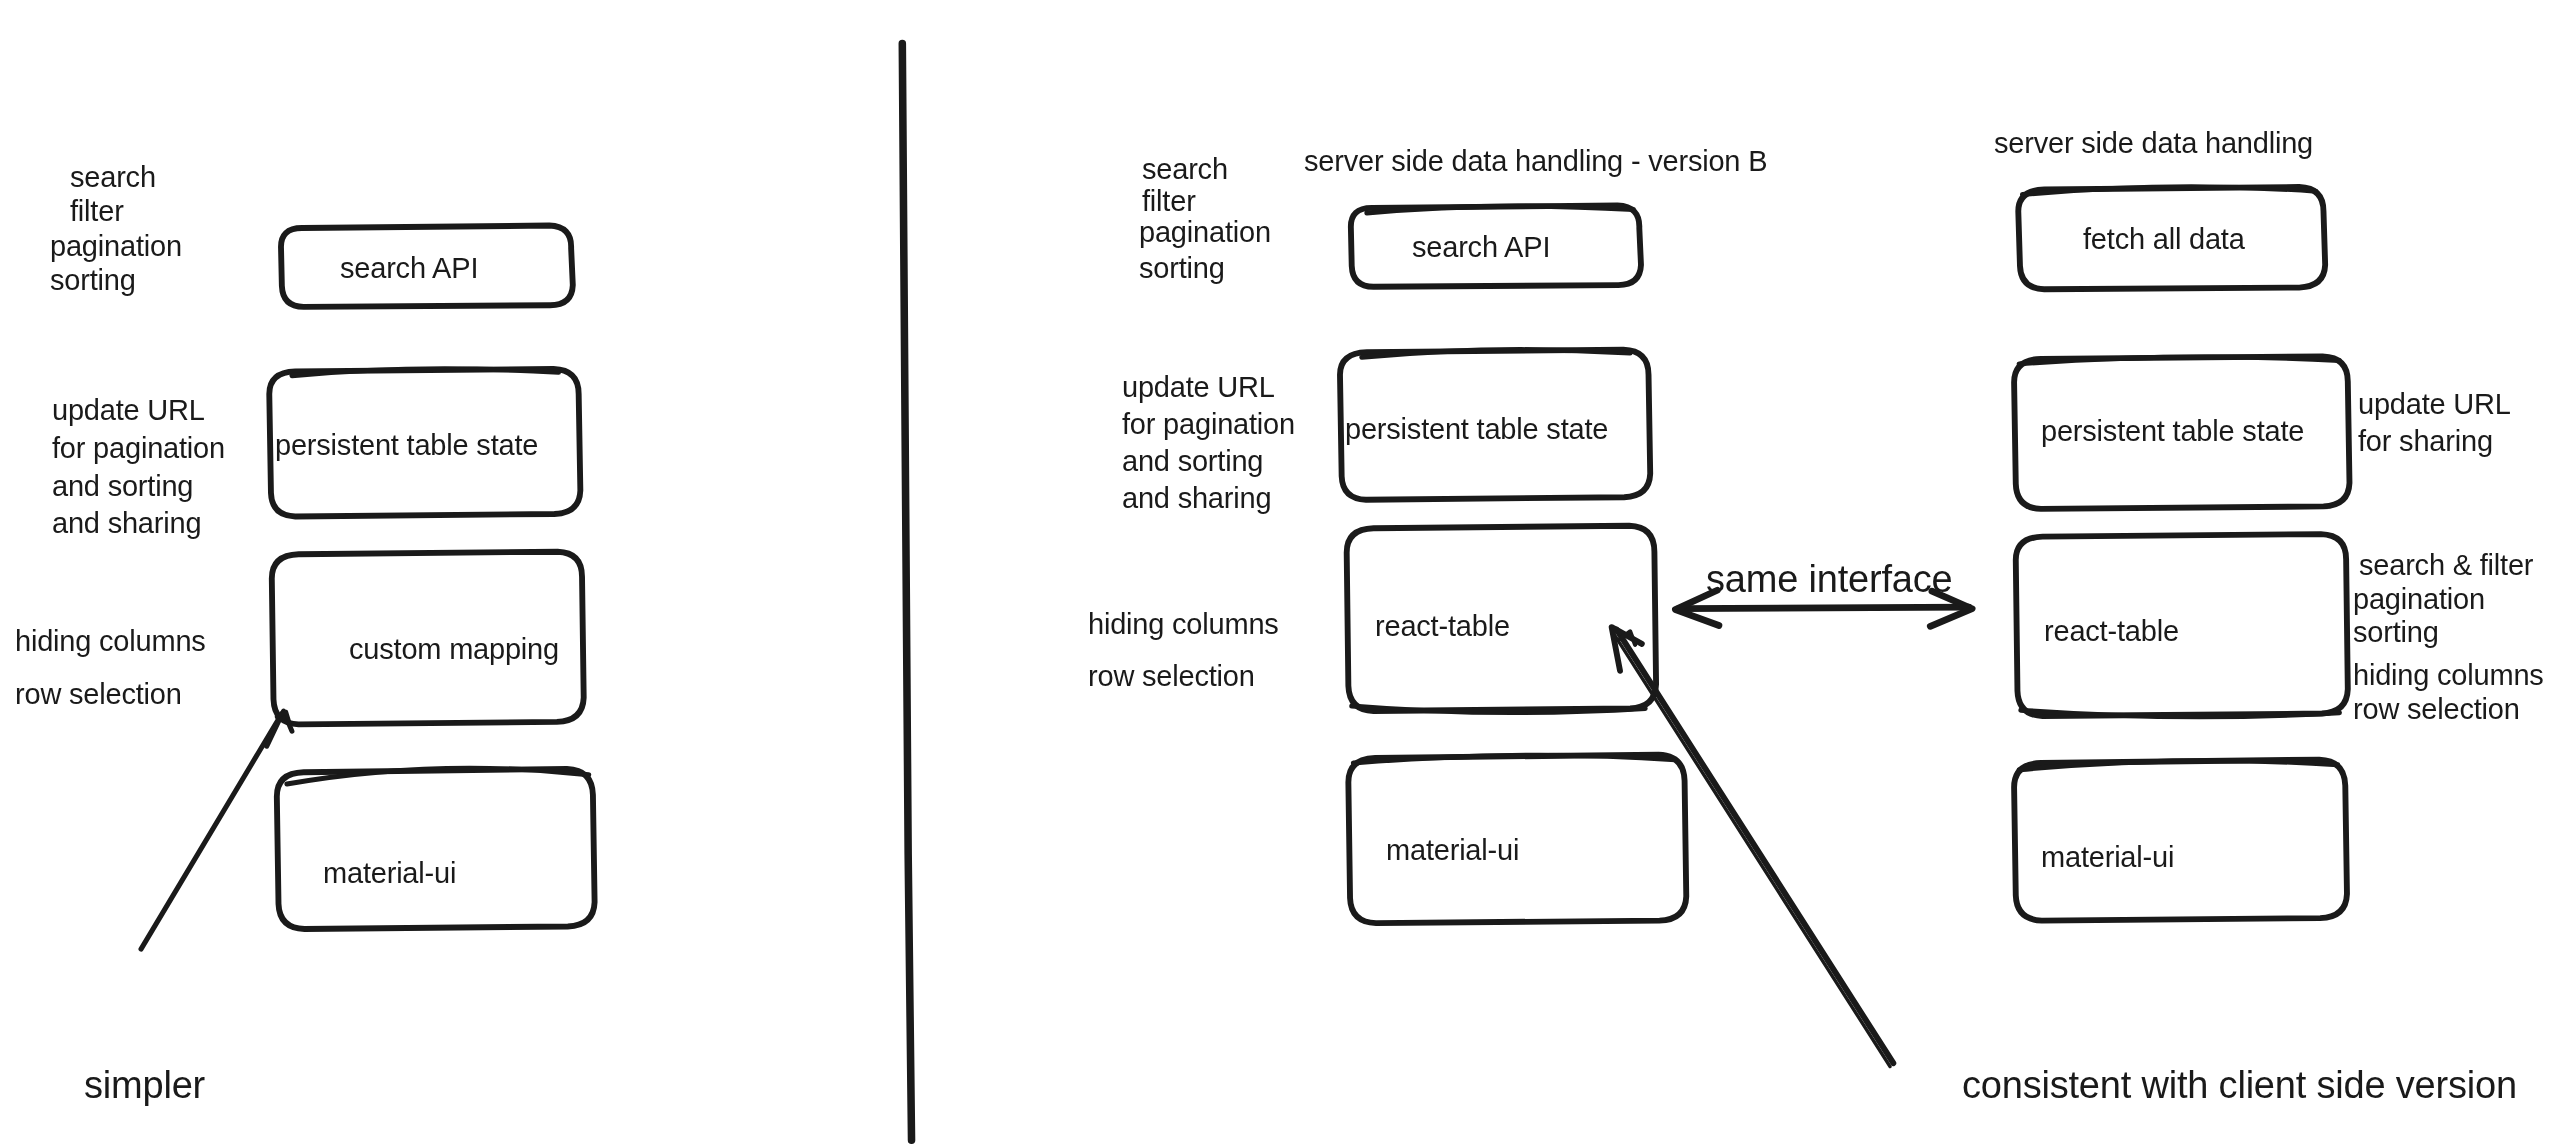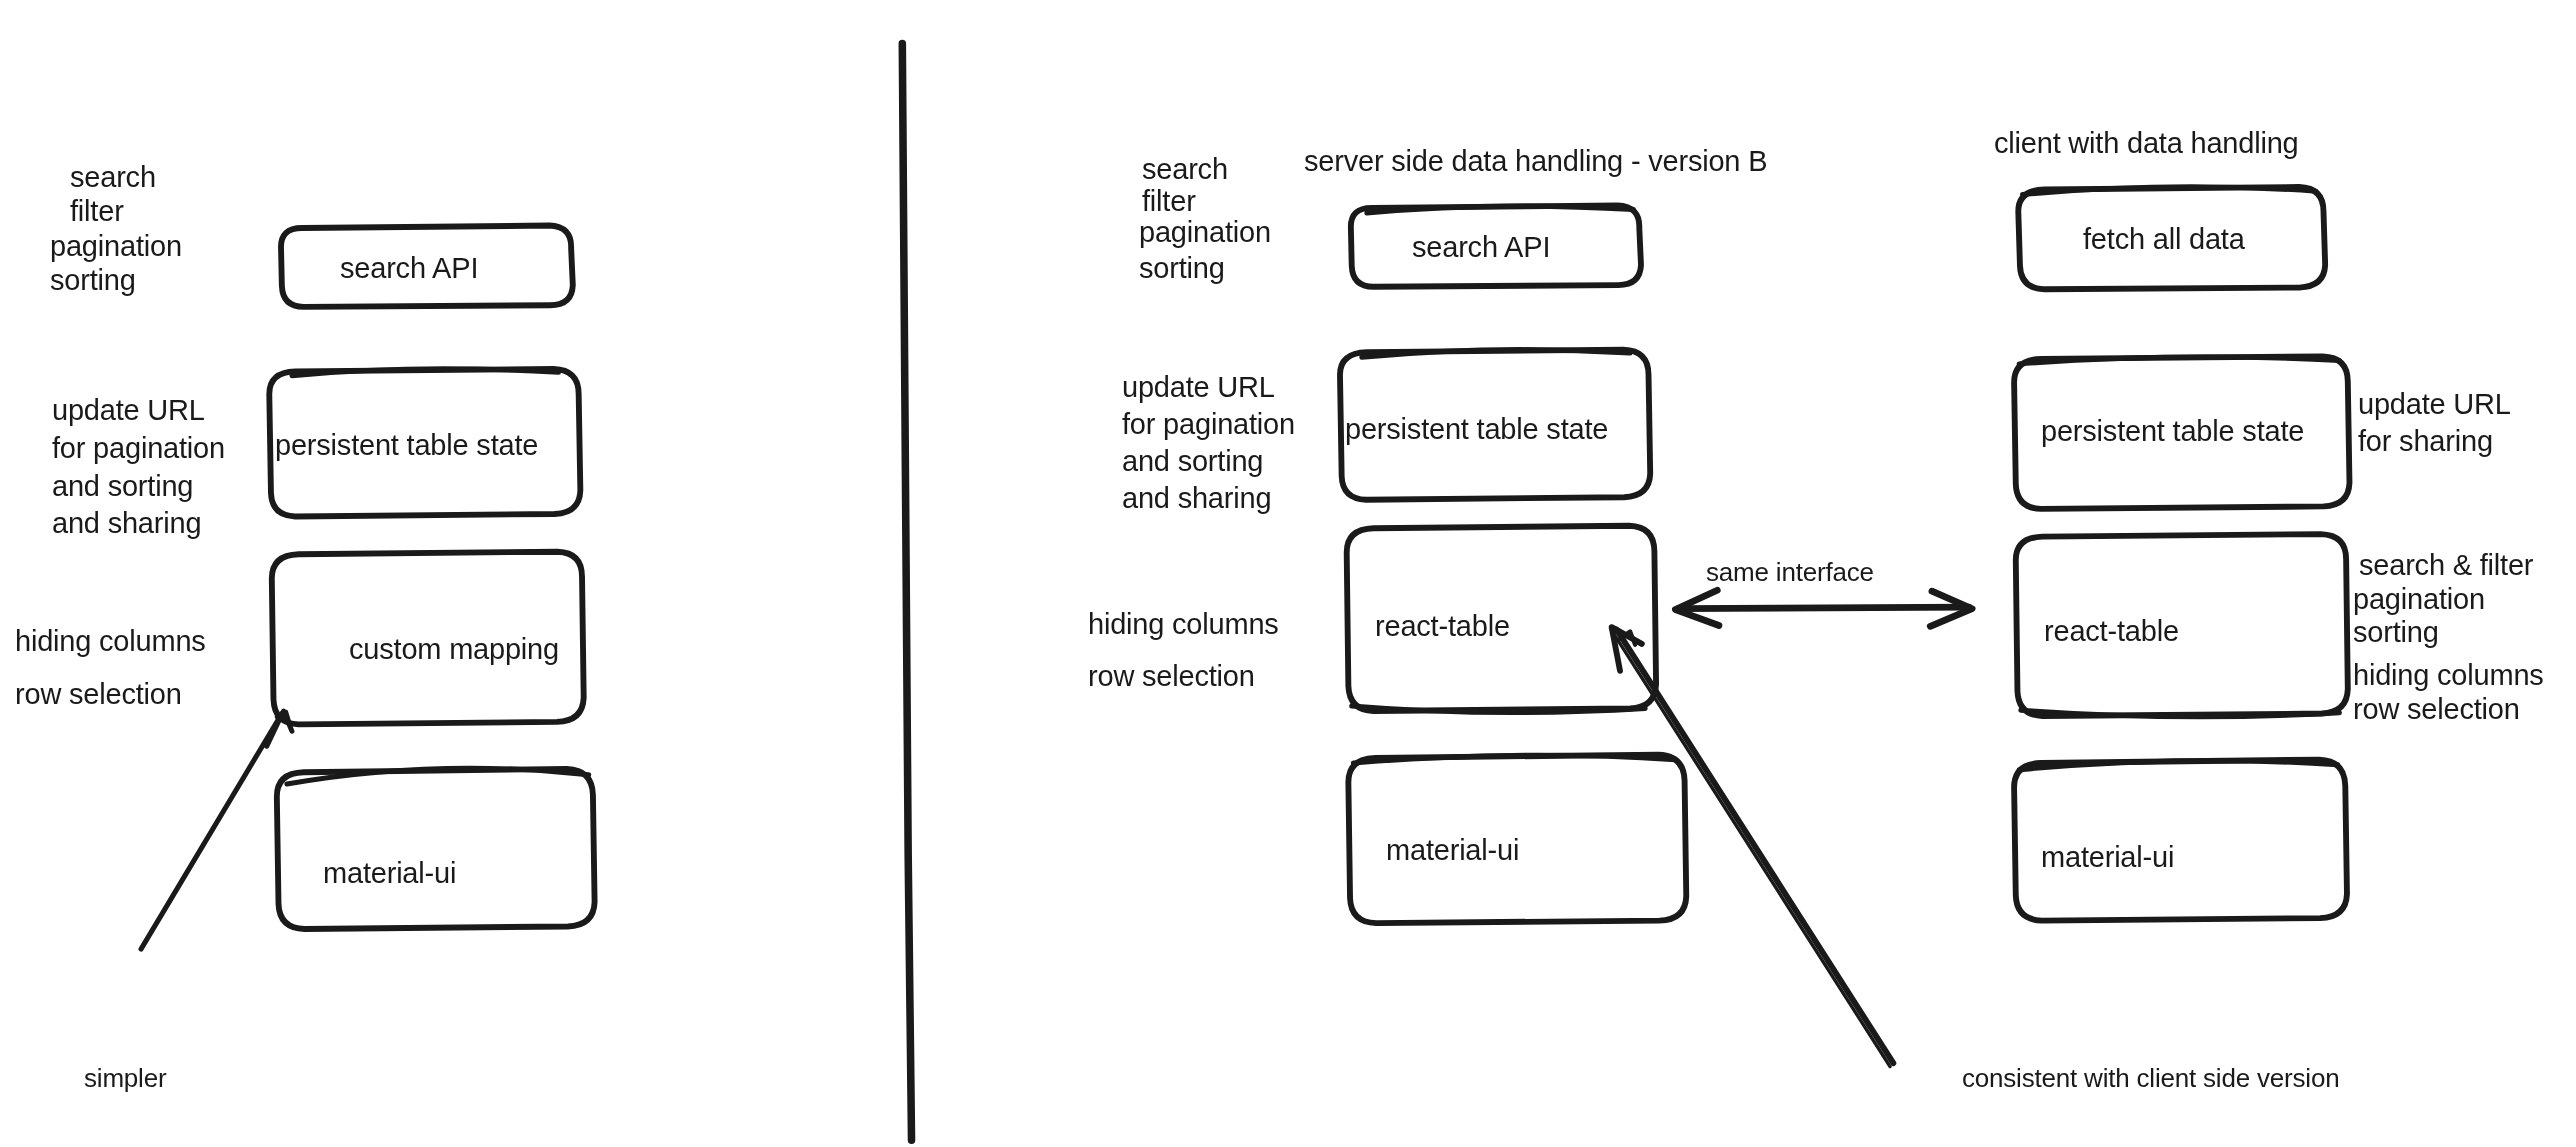--- a/index.html
+++ b/index.html
@@ -38,21 +38,21 @@
     color: #1a1a1a;
     letter-spacing: -0.2px;
   }
   .sect-title {
     font-size: 29px;
   }
   .side-note {
     font-size: 29px;
   }
   .arrow-note {
-    font-size: 26px;
+    font-size: 38px;
   }
 </style>
 </head>
 <body>
 
 <div id="canvas">
 
   <svg class="svg-layer" viewBox="0 0 3072 1368">
     <g fill="none" stroke="#1a1a1a" stroke-linecap="round" stroke-linejoin="round">
 
@@ -145,21 +145,21 @@
 
   <div class="node-label" style="left:1412px; top:231px;">search API</div>
   <div class="node-label" style="left:1345px; top:413px;">persistent table state</div>
   <div class="node-label" style="left:1375px; top:610px;">react-table</div>
   <div class="node-label" style="left:1386px; top:834px;">material-ui</div>
 
   <div class="txt arrow-note" style="left:1918px; top:1063px;margin-left:44px;">consistent with client side version</div>
 
   <div class="txt arrow-note" style="left:1706px; top:557px;">same interface</div>
 
-  <div class="txt sect-title" style="left:1994px; top:127px;">client with data handling</div>
+  <div class="txt sect-title" style="left:1994px; top:127px;">server side data handling</div>
 
   <div class="node-label" style="left:2083px; top:208px;margin-top:15px;">fetch all data</div>
   <div class="node-label" style="left:2041px; top:415px;">persistent table state</div>
   <div class="node-label" style="left:2044px; top:615px;">react-table</div>
   <div class="node-label" style="left:2041px; top:841px;">material-ui</div>
 
   <div class="txt side-note" style="left:2358px; top:388px;">update URL</div>
   <div class="txt side-note" style="left:2358px; top:425px;text-align:right;">for sharing</div>
 
   <div class="txt side-note" style="left:2359px; top:549px;">search &amp; filter</div>

